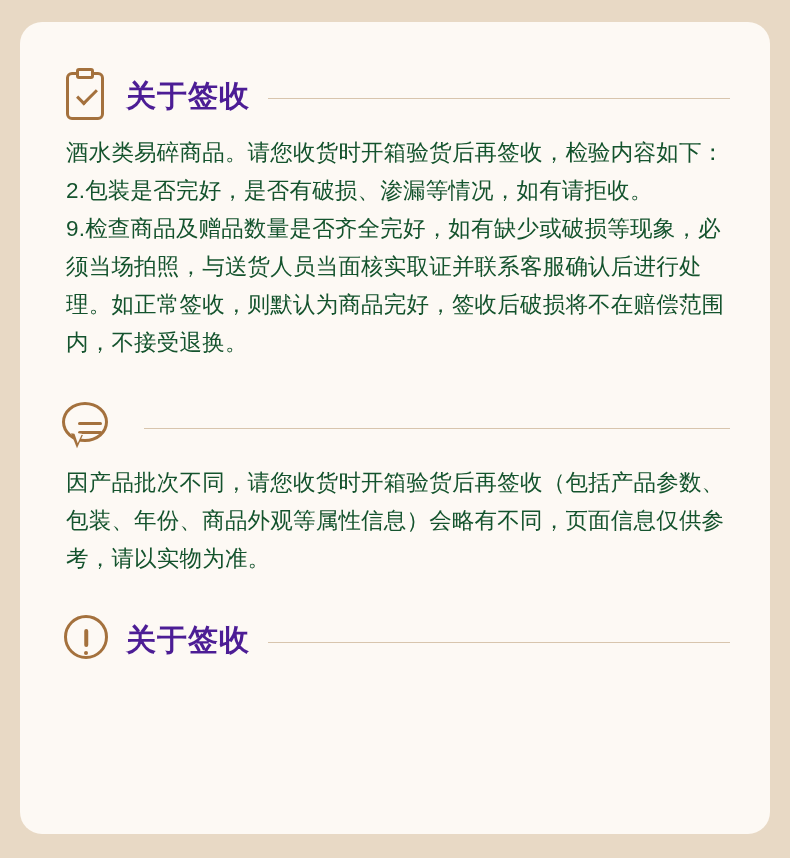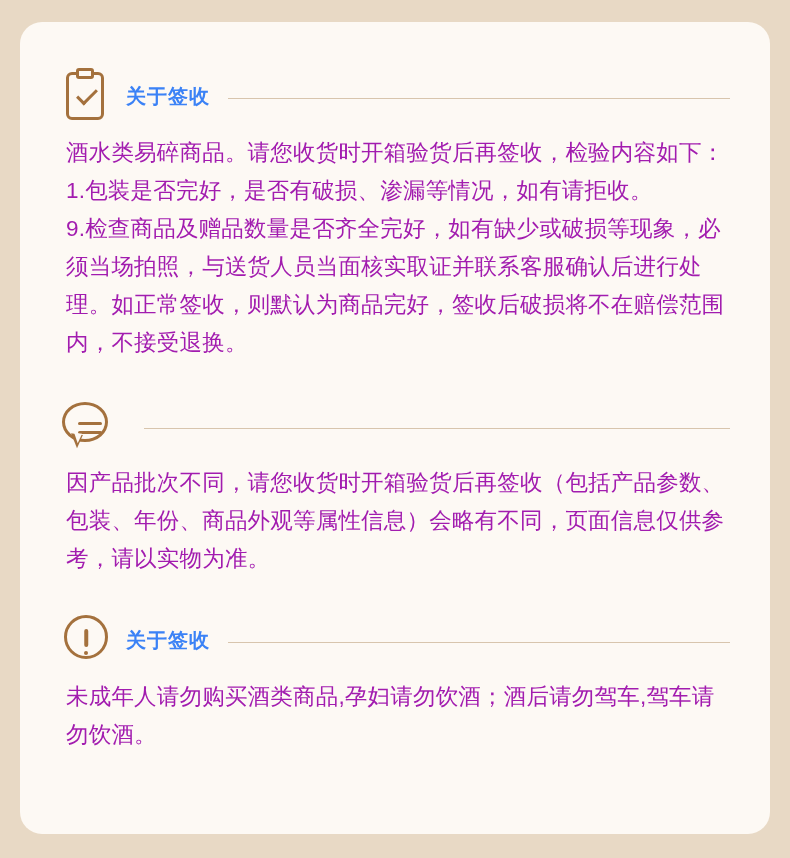--- a/index.html
+++ b/index.html
@@ -41,38 +41,38 @@
     margin-bottom: 6px;
   }
   .icon-box {
     width: 52px;
     height: 56px;
     flex: 0 0 auto;
     position: relative;
     margin-right: 14px;
   }
   .sec-title {
-    font-size: 20px;
+    font-size: 30px;
     letter-spacing: 1px;
-    color: #3b82f6;
+    color: #4c1d95;
     font-weight: bold;
     white-space: nowrap;
     flex: 0 0 auto;
   }
   .rule {
     flex: 1 1 auto;
     height: 1px;
     background: #d8c5ad;
     margin-left: 18px;
     margin-top: 4px;
   }
   .body-text {
     font-size: 22.5px;
     line-height: 38px;
-    color: #a21caf;
+    color: #14532d;
     letter-spacing: 0.2px;
     margin: 0;
     padding-left: 6px;
   }
   .body-text p {
     margin: 0;
   }
   .gap-1 { height: 26px; }
   .gap-2 { height: 24px; }
 
@@ -197,21 +197,21 @@
           <div class="clip">
               <div class="clip-top"></div>
               <div class="clip-check"></div>
             </div>
         </div>
         <div class="sec-title">关于签收</div>
         <div class="rule"></div>
       </div>
       <div class="body-text">
         <p>酒水类易碎商品。请您收货时开箱验货后再签收，检验内容如下：</p>
-        <p>1.包装是否完好，是否有破损、渗漏等情况，如有请拒收。</p>
+        <p>2.包装是否完好，是否有破损、渗漏等情况，如有请拒收。</p>
         <p>9.检查商品及赠品数量是否齐全完好，如有缺少或破损等现象，必须当场拍照，与送货人员当面核实取证并联系客服确认后进行处理。如正常签收，则默认为商品完好，签收后破损将不在赔偿范围内，不接受退换。</p>
       </div>
     </div>
 
     <div class="gap-1"></div>
 
     <div class="section">
       <div class="sec-head">
         <div class="icon-box">
           <div class="bubble">
@@ -233,19 +233,16 @@
       <div class="sec-head">
         <div class="icon-box">
           <div class="excl">
               <div class="excl-bar"></div>
               <div class="excl-dot"></div>
             </div>
         </div>
         <div class="sec-title">关于签收</div>
         <div class="rule"></div>
       </div>
-      <div class="body-text">
-        <p>未成年人请勿购买酒类商品,孕妇请勿饮酒；酒后请勿驾车,驾车请勿饮酒。</p>
-      </div>
     </div>
 
   </div>
 </div>
 
 </body></html>

